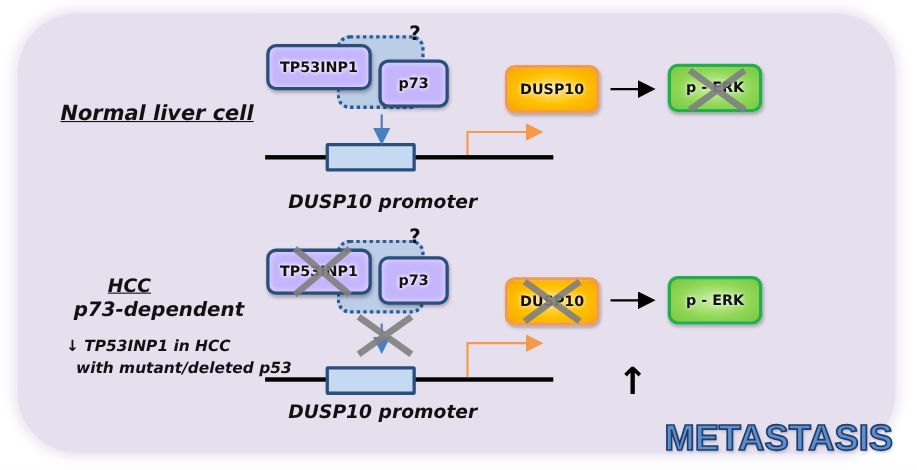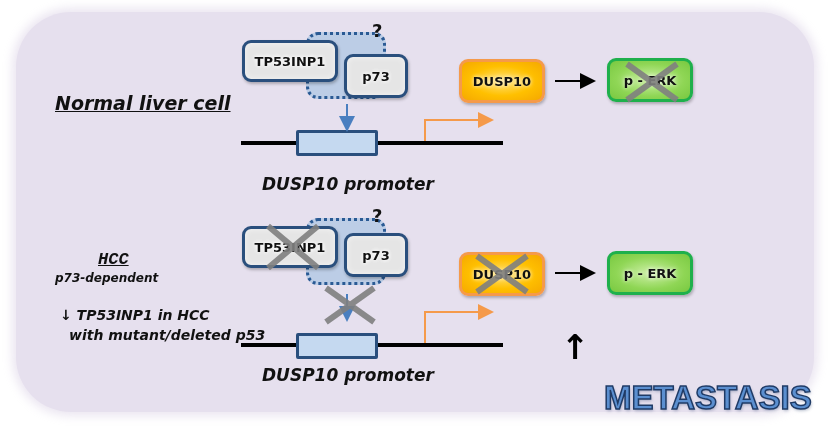--- a/index.html
+++ b/index.html
@@ -1,21 +1,21 @@
 <!DOCTYPE html>
 <html><head>
 <meta charset="utf-8">
 <style>
   html, body { margin:0; padding:0; background:#ffffff; }
   body { width:834px; height:427px; position:relative; overflow:hidden; font-family:"Liberation Sans", sans-serif; }
   .panel { position:absolute; left:16px; top:12px; width:798px; height:400px; background:#e6e0ee; border-radius:55px; box-shadow:0 0 10px 4px rgba(230,224,238,0.8); }
   .abs { position:absolute; }
   .label-it { font-family:"DejaVu Sans", sans-serif; font-weight:bold; font-style:italic; color:#111; white-space:nowrap; }
   .u { text-decoration:underline; }
-  .box-blue { position:absolute; background:#e5e5e5; border:3px solid #2a4f7d; border-radius:9px; box-shadow:1px 2px 3px rgba(0,0,0,0.25), inset 0 0 6px rgba(255,255,255,0.6); display:flex; align-items:center; justify-content:center; font-family:"DejaVu Sans", sans-serif; font-weight:bold; font-size:13px; color:#111; text-shadow:0 0 4px #fff,0 0 4px #fff; box-sizing:border-box; }
+  .box-blue { position:absolute; background:#c4b5fd; border:3px solid #2a4f7d; border-radius:9px; box-shadow:1px 2px 3px rgba(0,0,0,0.25), inset 0 0 6px rgba(255,255,255,0.6); display:flex; align-items:center; justify-content:center; font-family:"DejaVu Sans", sans-serif; font-weight:bold; font-size:13px; color:#111; text-shadow:0 0 4px #fff,0 0 4px #fff; box-sizing:border-box; }
   .dotted { position:absolute; border:3px dotted #2a5a94; border-radius:12px; background:#bccde6; box-sizing:border-box; }
   .q { position:absolute; font-family:"DejaVu Sans", sans-serif; font-weight:bold; font-size:18px; color:#111; }
   .box-orange { position:absolute; width:86px; height:44px; background:radial-gradient(ellipse at center,#ffe27a 0%,#ffc000 55%,#f5a800 100%); border:3px solid #f59a4a; border-radius:9px; box-sizing:border-box; box-shadow:1px 2px 3px rgba(0,0,0,0.25); display:flex; align-items:center; justify-content:center; font-family:"DejaVu Sans", sans-serif; font-weight:bold; font-size:13px; color:#111; text-shadow:0 0 4px #fff; }
   .box-green { position:absolute; width:86px; height:44px; background:radial-gradient(ellipse at center,#cdf0a6 0%,#8fd655 60%,#78c840 100%); border:3px solid #1fb04c; border-radius:9px; box-sizing:border-box; box-shadow:1px 2px 3px rgba(0,0,0,0.25); display:flex; align-items:center; justify-content:center; font-family:"DejaVu Sans", sans-serif; font-weight:bold; font-size:13px; color:#111; text-shadow:0 0 4px #fff; }
   .dna { position:absolute; height:4px; background:#000; }
   .promoter { position:absolute; width:82px; height:26px; background:#c5d9f0; border:3px solid #2a4f7d; border-radius:2px; box-sizing:border-box; }
   svg.overlay { position:absolute; left:0; top:0; }
   .meta { position:absolute; font-family:"Liberation Sans", sans-serif; font-weight:bold; font-size:33px; color:#5b8fd0; -webkit-text-stroke:1.5px #1f3b66; letter-spacing:0px; text-shadow:1px 2px 3px rgba(60,80,120,0.35);margin-top:48px; }
 </style>
 </head>
@@ -30,22 +30,22 @@
 <div class="box-blue" style="left:242px;top:40px;width:96px;height:42px;">TP53INP1</div>
 <div class="box-blue" style="left:344px;top:54px;width:64px;height:44px;">p73</div>
 
 <div class="dna" style="left:241px;top:141px;width:262px;"></div>
 <div class="promoter" style="left:296px;top:130px;"></div>
 <div class="abs label-it" style="left:262px;top:174px;font-size:17px;">DUSP10 promoter</div>
 
 <div class="box-orange" style="left:459px;top:59px;">DUSP10</div>
 <div class="box-green" style="left:607px;top:58px;">p - ERK</div>
 
-<div class="abs label-it u" style="left:98px;top:250px;font-size:17px;font-family:Liberation Mono, monospace;">HCC</div>
-<div class="abs label-it" style="left:55px;top:271px;font-size:12px;">p73-dependent</div>
+<div class="abs label-it u" style="left:98px;top:250px;font-size:17px;">HCC</div>
+<div class="abs label-it" style="left:67px;top:271px;font-size:18px;">p73-dependent</div>
 <div class="abs label-it" style="left:60px;top:307px;font-size:14px;">↓ TP53INP1 in HCC</div>
 <div class="abs label-it" style="left:25px;top:327px;font-size:14px;margin-left:44px;">with mutant/deleted p53</div>
 
 <div class="dotted" style="left:306px;top:218px;width:80px;height:67px;"></div>
 <div class="q" style="left:372px;top:205px;">?</div>
 <div class="box-blue" style="left:242px;top:226px;width:96px;height:42px;">TP53INP1</div>
 <div class="box-blue" style="left:344px;top:233px;width:64px;height:44px;">p73</div>
 
 <div class="dna" style="left:241px;top:343px;width:262px;"></div>
 <div class="promoter" style="left:296px;top:333px;"></div>

